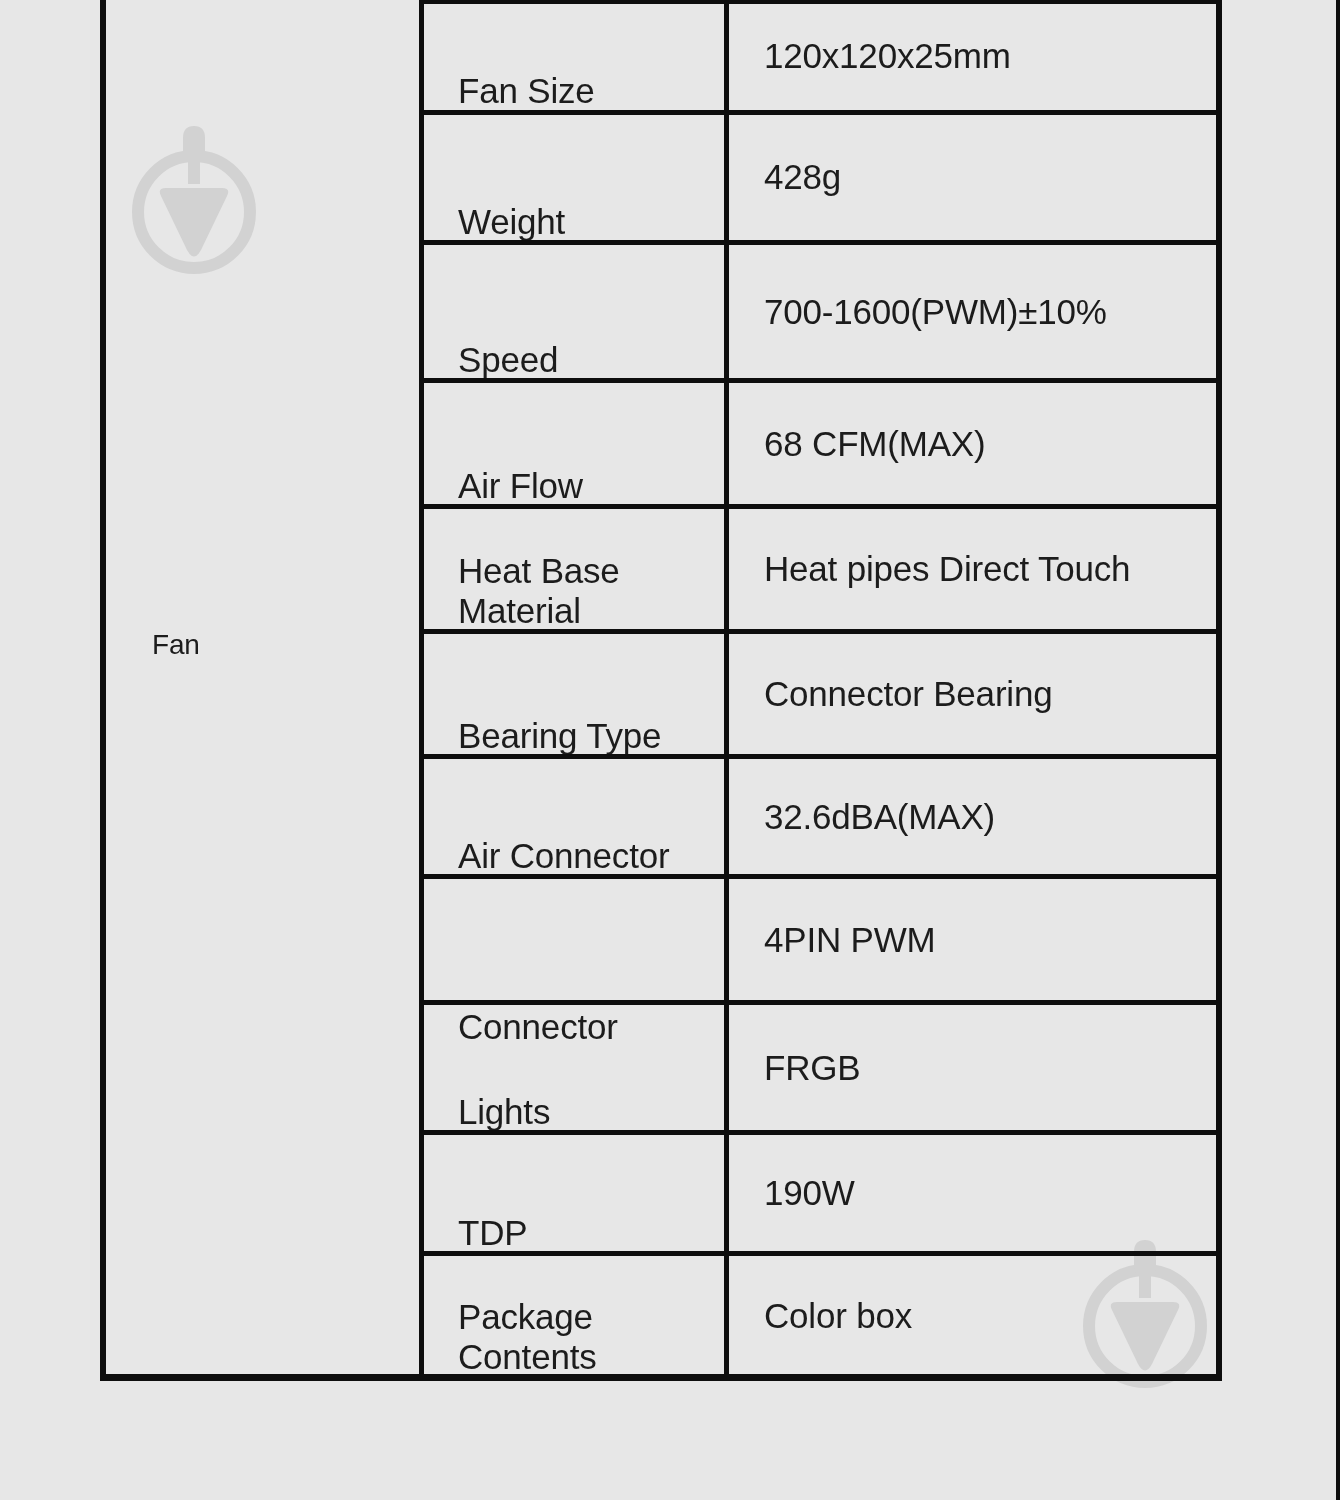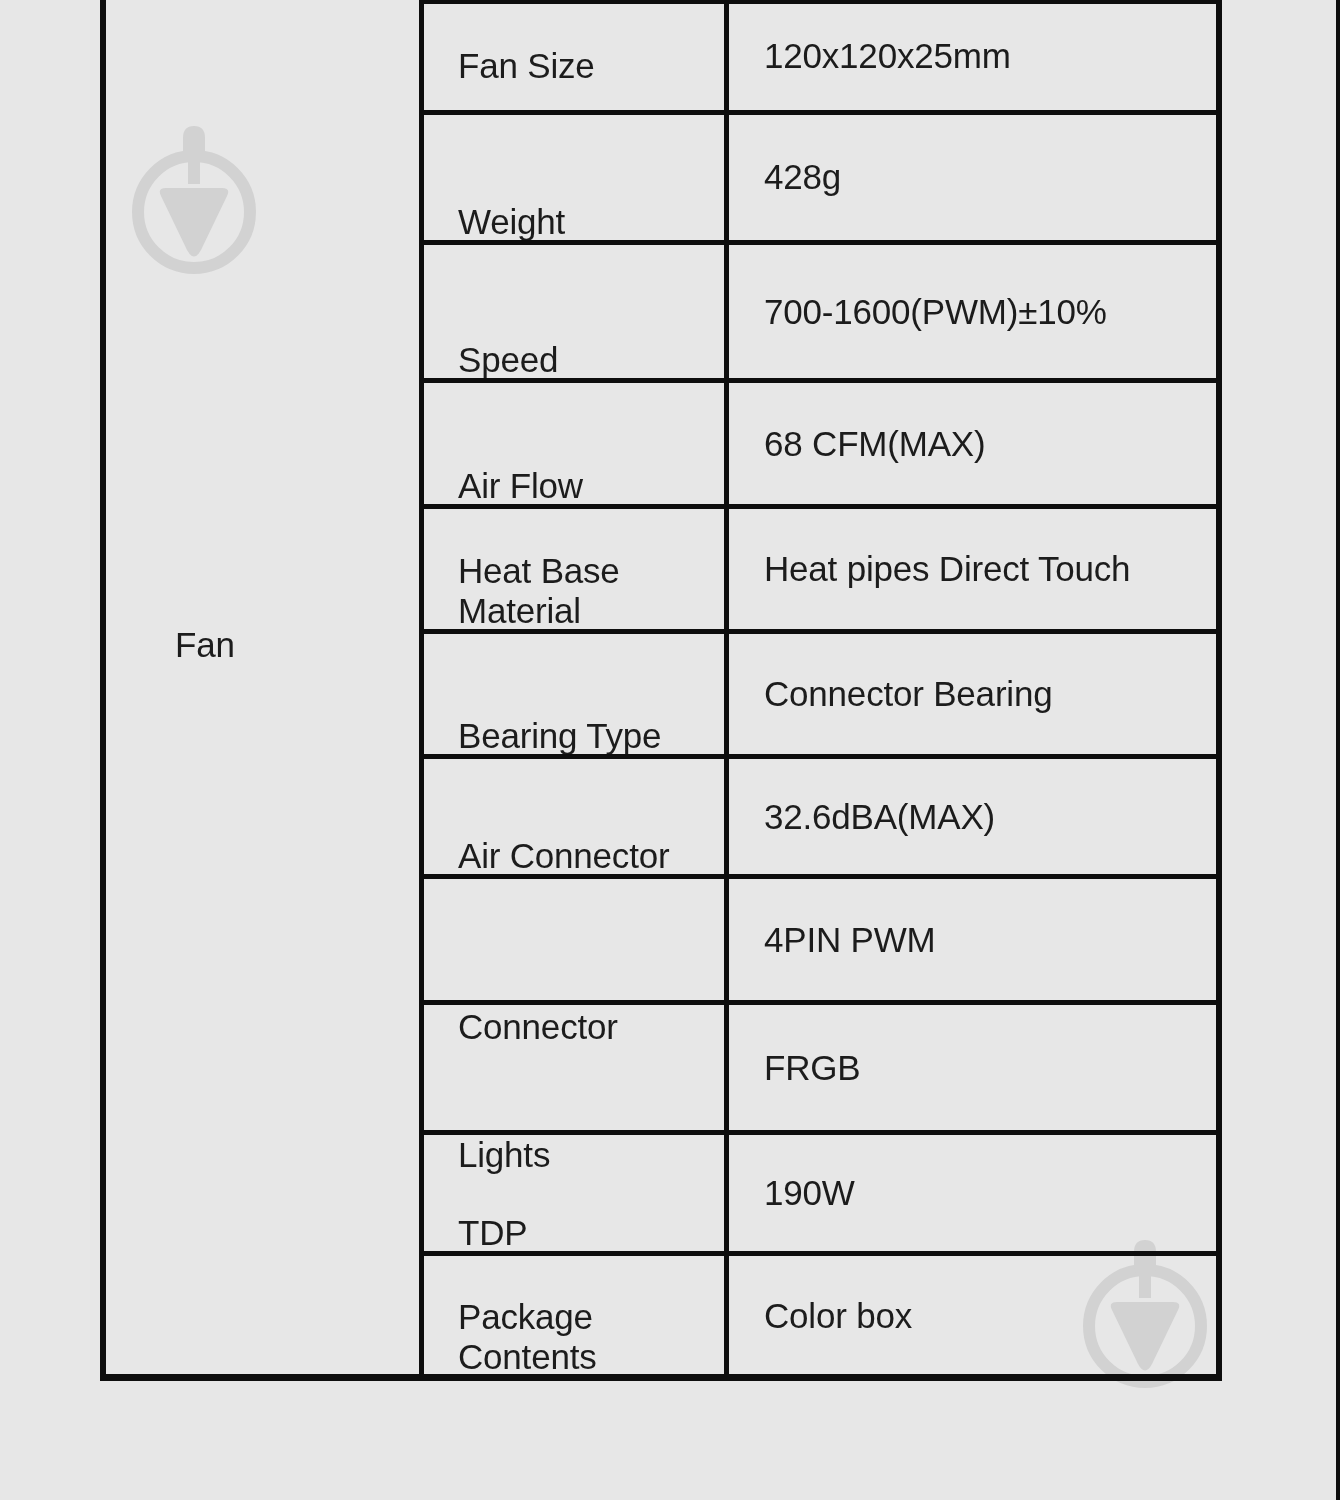--- a/index.html
+++ b/index.html
@@ -20,27 +20,27 @@
   
   .cell{
     position:absolute;z-index:2;
     display:flex;align-items:center;
     font-size:35px;line-height:1.16;letter-spacing:-0.2px;
     box-sizing:border-box;
     background:transparent;
   }
   .label-cell{left:424px;width:300px;padding-left:34px;padding-right:18px;align-items:flex-end;}
   .value-cell{left:729px;width:487px;padding-left:35px;padding-right:14px;}
-  .label-cell.first{align-items:center;padding-top:21px;}
+  .label-cell.first{align-items:flex-end;padding-top:21px;}
   .fan-cell{
     position:absolute;left:106px;top:0;width:313px;height:1378px;z-index:2;
   }
   .fan-cell span{
     position:absolute;left:46px;top:645px;transform:translateY(-50%);
-    font-size:35px;letter-spacing:-0.2px;margin-left:23px;
+    font-size:28px;letter-spacing:-0.2px;
   }
 </style>
 </head>
 <body>
 
 <div class="canvas">
 
   <svg class="watermark wm-tl" width="200" height="230" viewBox="0 0 200 230">
     <circle cx="100" cy="116" r="56" fill="none" stroke="#d2d2d2" stroke-width="12"></circle>
     <path fill="#d2d2d2" d="M89,42 Q89,30 100,30 Q111,30 111,42 L111,57 Q111,63 106,66 L106,88 L94,88 L94,66 Q89,63 89,57 Z"></path>
@@ -107,21 +107,21 @@
       <span>32.6dBA(MAX)</span>
       </div>
 
     <div class="cell label-cell" style="top:922px;height:126px">
       <span>Connector</span>
       </div>
     <div class="cell value-cell" style="top:877px;height:126px">
       <span>4PIN PWM</span>
       </div>
 
-    <div class="cell label-cell" style="top:1046px;height:130px">
+    <div class="cell label-cell" style="top:1003px;height:130px">
       <span>Lights</span>
       </div>
     <div class="cell value-cell" style="top:1003px;height:130px">
       <span>FRGB</span>
       </div>
 
     <div class="cell label-cell" style="top:1133px;height:121px">
       <span>TDP</span>
       </div>
     <div class="cell value-cell" style="top:1133px;height:121px">

